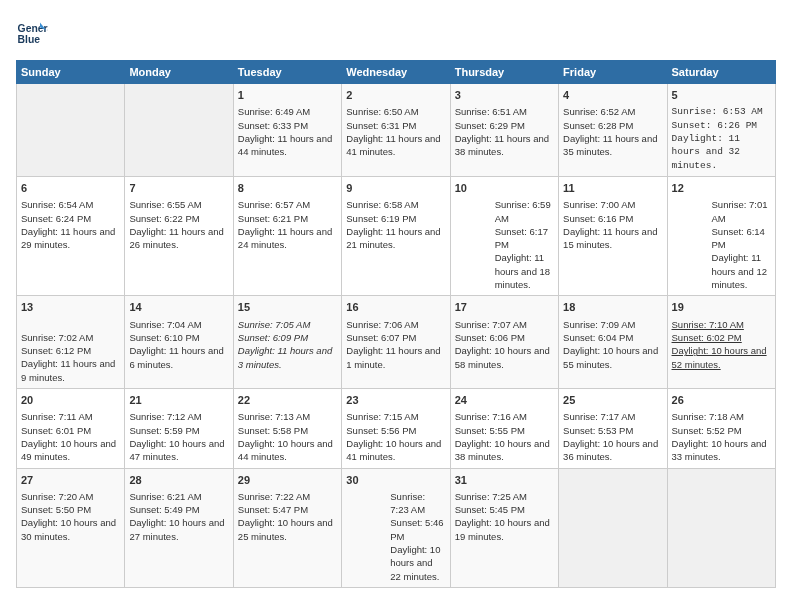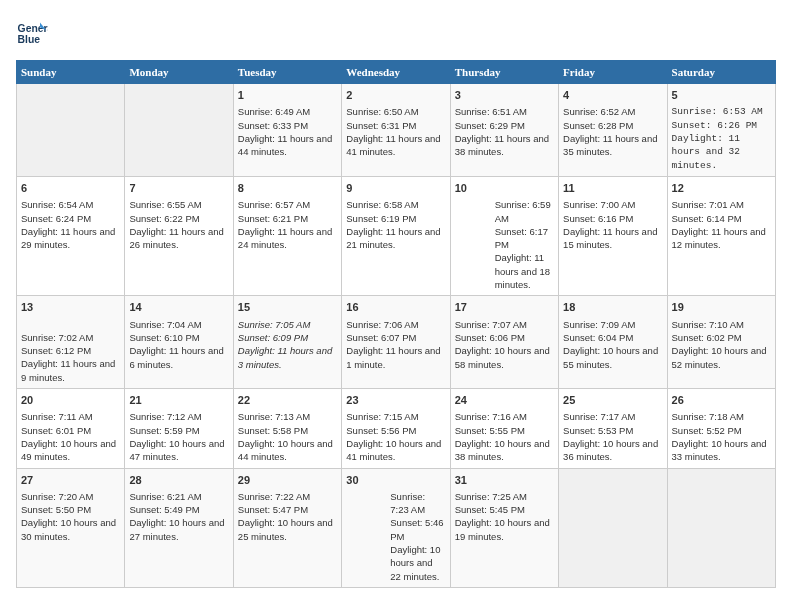--- a/index.html
+++ b/index.html
@@ -48,21 +48,20 @@
       border-collapse: collapse;
       font-size: 10px;
     }
     .calendar thead th {
       background-color: #2e6da4;
       color: #fff;
       padding: 5px 4px;
       text-align: left;
       font-size: 11px;
       border: 1px solid #2e6da4;
-      font-family: Liberation Serif, serif;
     }
     .calendar tbody td {
       border: 1px solid #ccc;
       vertical-align: top;
       padding: 4px 4px;
       width: 108px;
       min-height: 80px;
       color: #333;
       line-height: 1.4;
     }
@@ -186,21 +185,21 @@
 Daylight: 11 hours and 18 minutes.</div>
         </td>
         <td>
           <span class="day-num">11</span>
           <div class="day-info" style="white-space: pre-line;">Sunrise: 7:00 AM
 Sunset: 6:16 PM
 Daylight: 11 hours and 15 minutes.</div>
         </td>
         <td>
           <span class="day-num">12</span>
-          <div class="day-info" style="white-space: pre-line;">Sunrise: 7:01 AM
+          <div class="day-info" style="white-space: pre-line; margin-left: 40px;">Sunrise: 7:01 AM
 Sunset: 6:14 PM
 Daylight: 11 hours and 12 minutes.</div>
         </td>
       </tr>
       <tr>
         <td>
           <span class="day-num">13</span>
           <div class="day-info" style="white-space: pre-line; margin-top: 15px;">Sunrise: 7:02 AM
 Sunset: 6:12 PM
 Daylight: 11 hours and 9 minutes.</div>
@@ -230,21 +229,21 @@
 Daylight: 10 hours and 58 minutes.</div>
         </td>
         <td>
           <span class="day-num">18</span>
           <div class="day-info" style="white-space: pre-line;">Sunrise: 7:09 AM
 Sunset: 6:04 PM
 Daylight: 10 hours and 55 minutes.</div>
         </td>
         <td>
           <span class="day-num">19</span>
-          <div class="day-info" style="white-space: pre-line;">Sunrise: 7:10 AM
+          <div class="day-info" style="white-space: pre-line; text-decoration: underline;">Sunrise: 7:10 AM
 Sunset: 6:02 PM
 Daylight: 10 hours and 52 minutes.</div>
         </td>
       </tr>
       <tr>
         <td>
           <span class="day-num">20</span>
           <div class="day-info" style="white-space: pre-line;">Sunrise: 7:11 AM
 Sunset: 6:01 PM
 Daylight: 10 hours and 49 minutes.</div>

